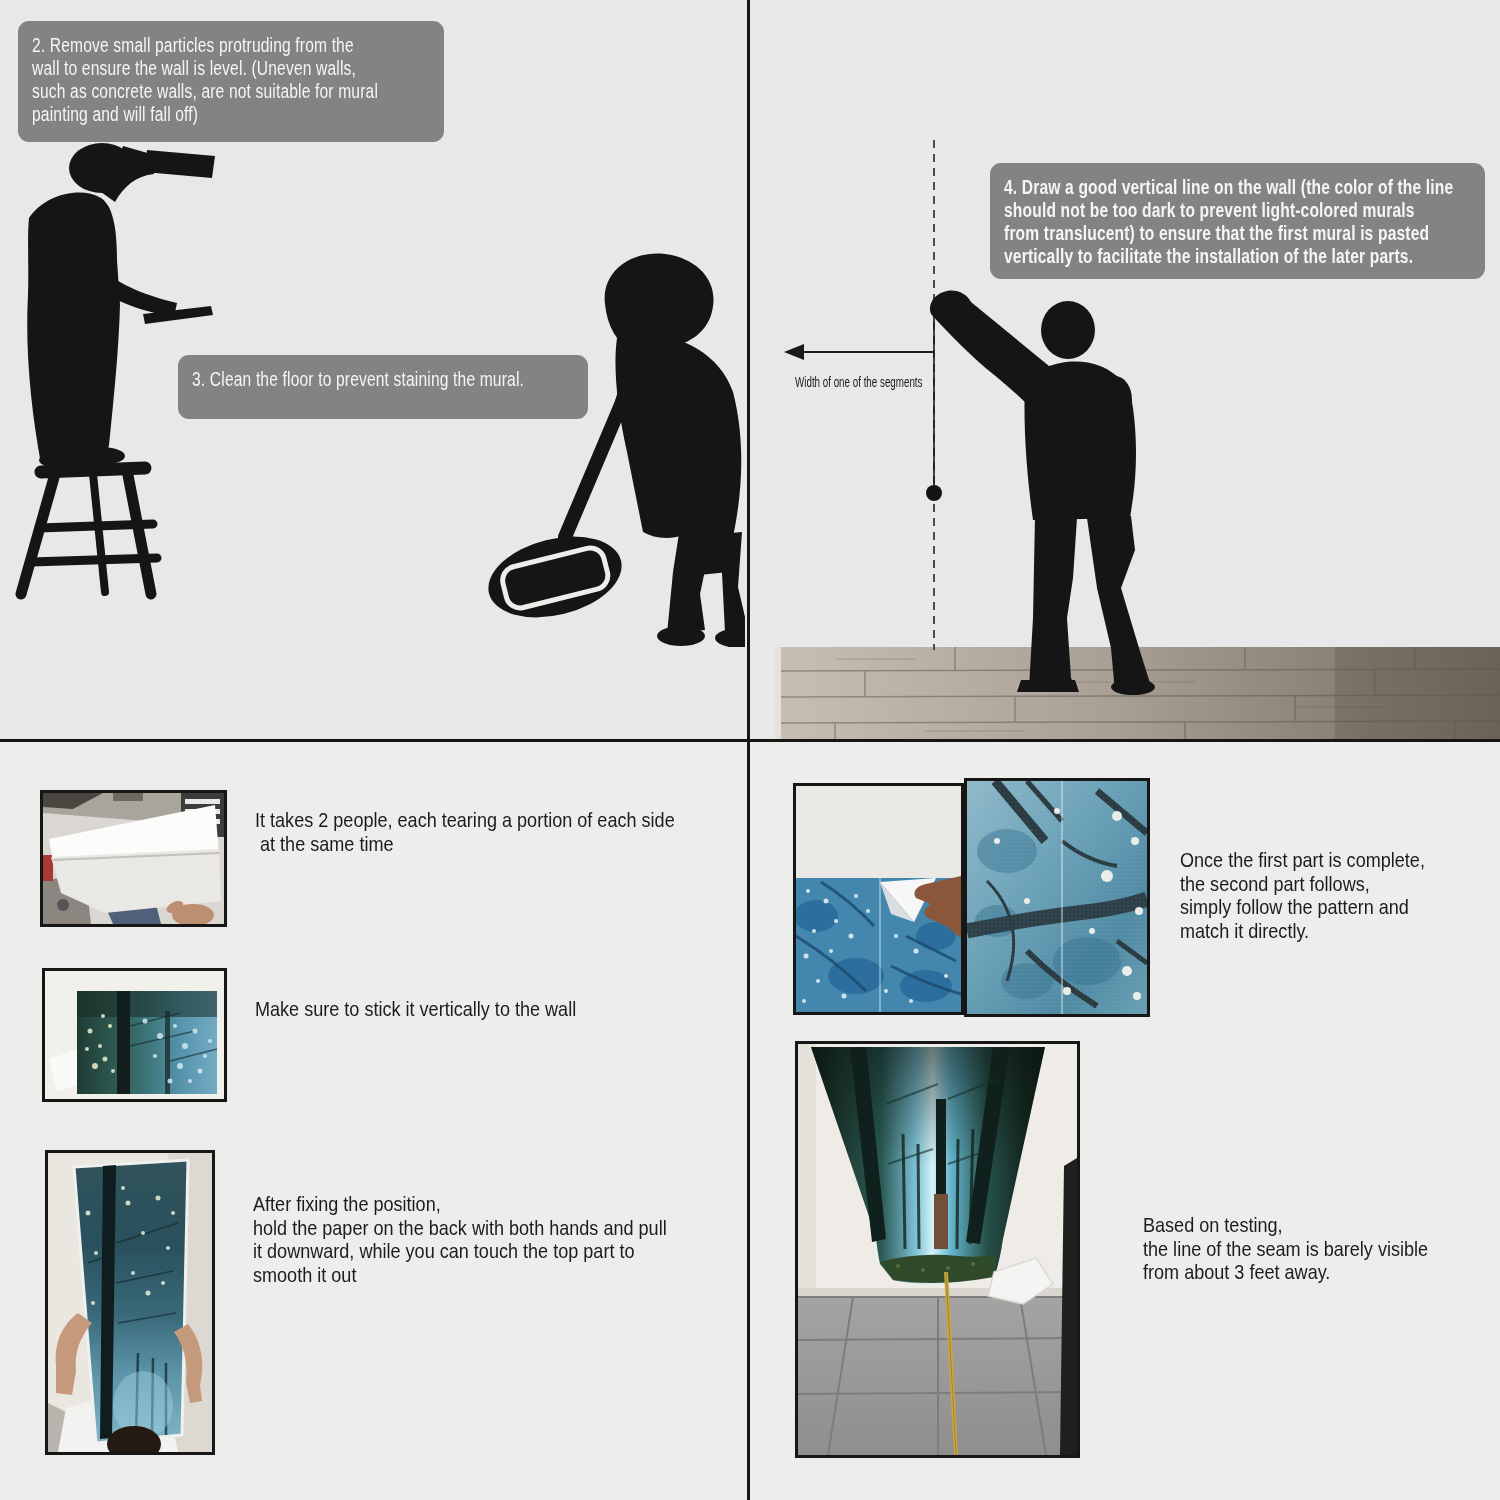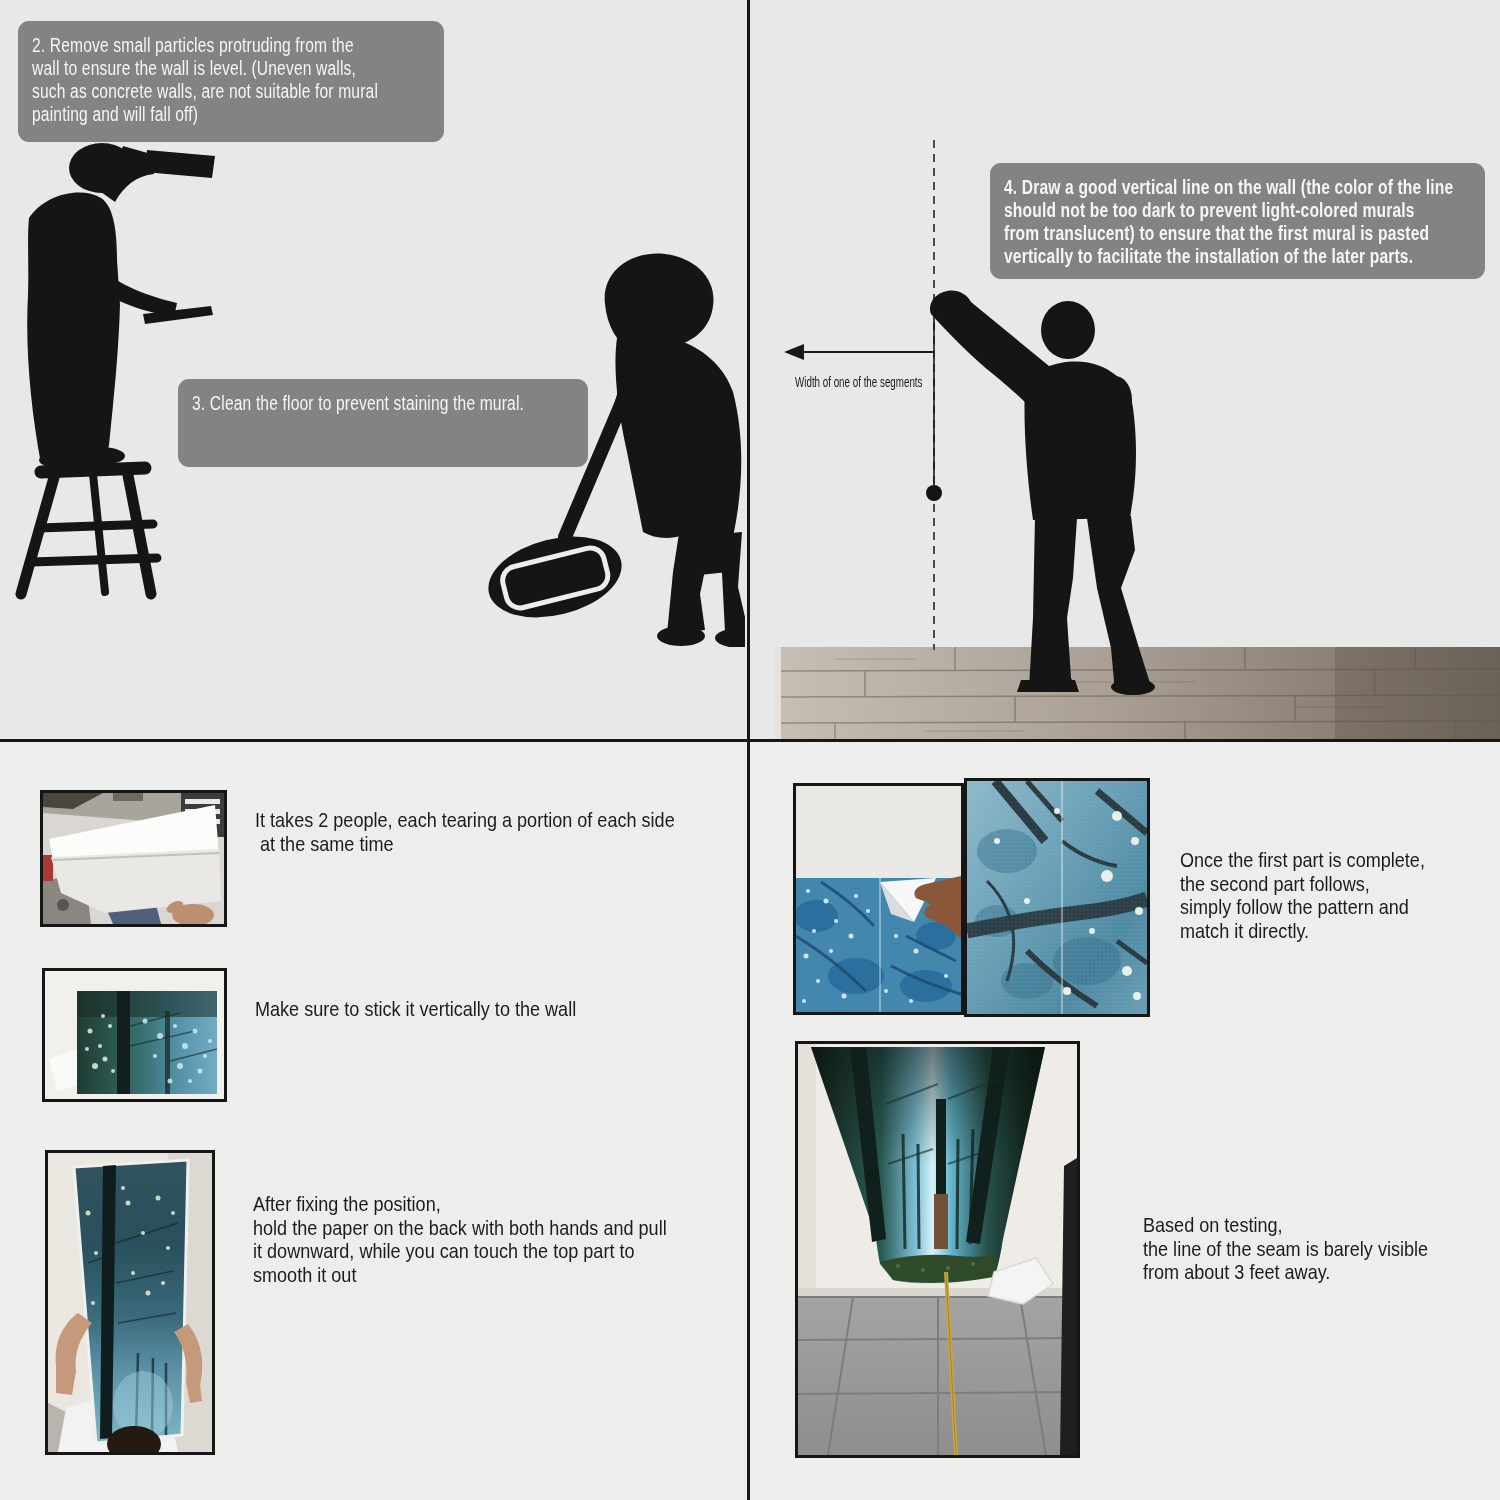--- a/index.html
+++ b/index.html
@@ -54,21 +54,21 @@
       <g stroke="#151515" stroke-linecap="round" fill="none">
         <path d="M36,332 L140,328" stroke-width="13"></path>
         <path d="M50,334 L16,454" stroke-width="11"></path>
         <path d="M122,330 L146,454" stroke-width="11"></path>
         <path d="M88,334 L100,452" stroke-width="8"></path>
         <path d="M34,388 L148,384" stroke-width="9"></path>
         <path d="M26,422 L152,418" stroke-width="9"></path>
       </g>
     </svg>
 
-    <div class="ibox" style="left:178px; top:355px; width:410px; height:88px;margin-top:24px;">
+    <div class="ibox" style="left:178px; top:355px; width:410px; height:64px;">
       <div class="ibox-text">3. Clean the floor to prevent staining the mural.</div>
     </div>
 
     <svg class="sil" style="left:485px; top:242px;" width="260" height="405" viewBox="0 0 260 405">
       <g fill="#151515">
         <path d="M120,62 C116,30 146,8 180,12 C212,16 232,38 228,64 C226,82 214,96 196,102 L150,112 C132,102 122,84 120,62 Z"></path>
         <path d="M132,96 C178,84 232,104 248,150 C260,196 258,248 248,295 L243,330 L205,334 L202,292 C186,298 170,297 158,290 L142,210 C132,165 128,125 132,96 Z"></path>
         <path d="M195,285 L228,290 L215,352 L220,388 L182,392 L188,330 Z"></path>
         <path d="M235,292 L257,290 L253,345 L263,388 L240,390 Z"></path>
         <ellipse cx="196" cy="394" rx="24" ry="10"></ellipse>

